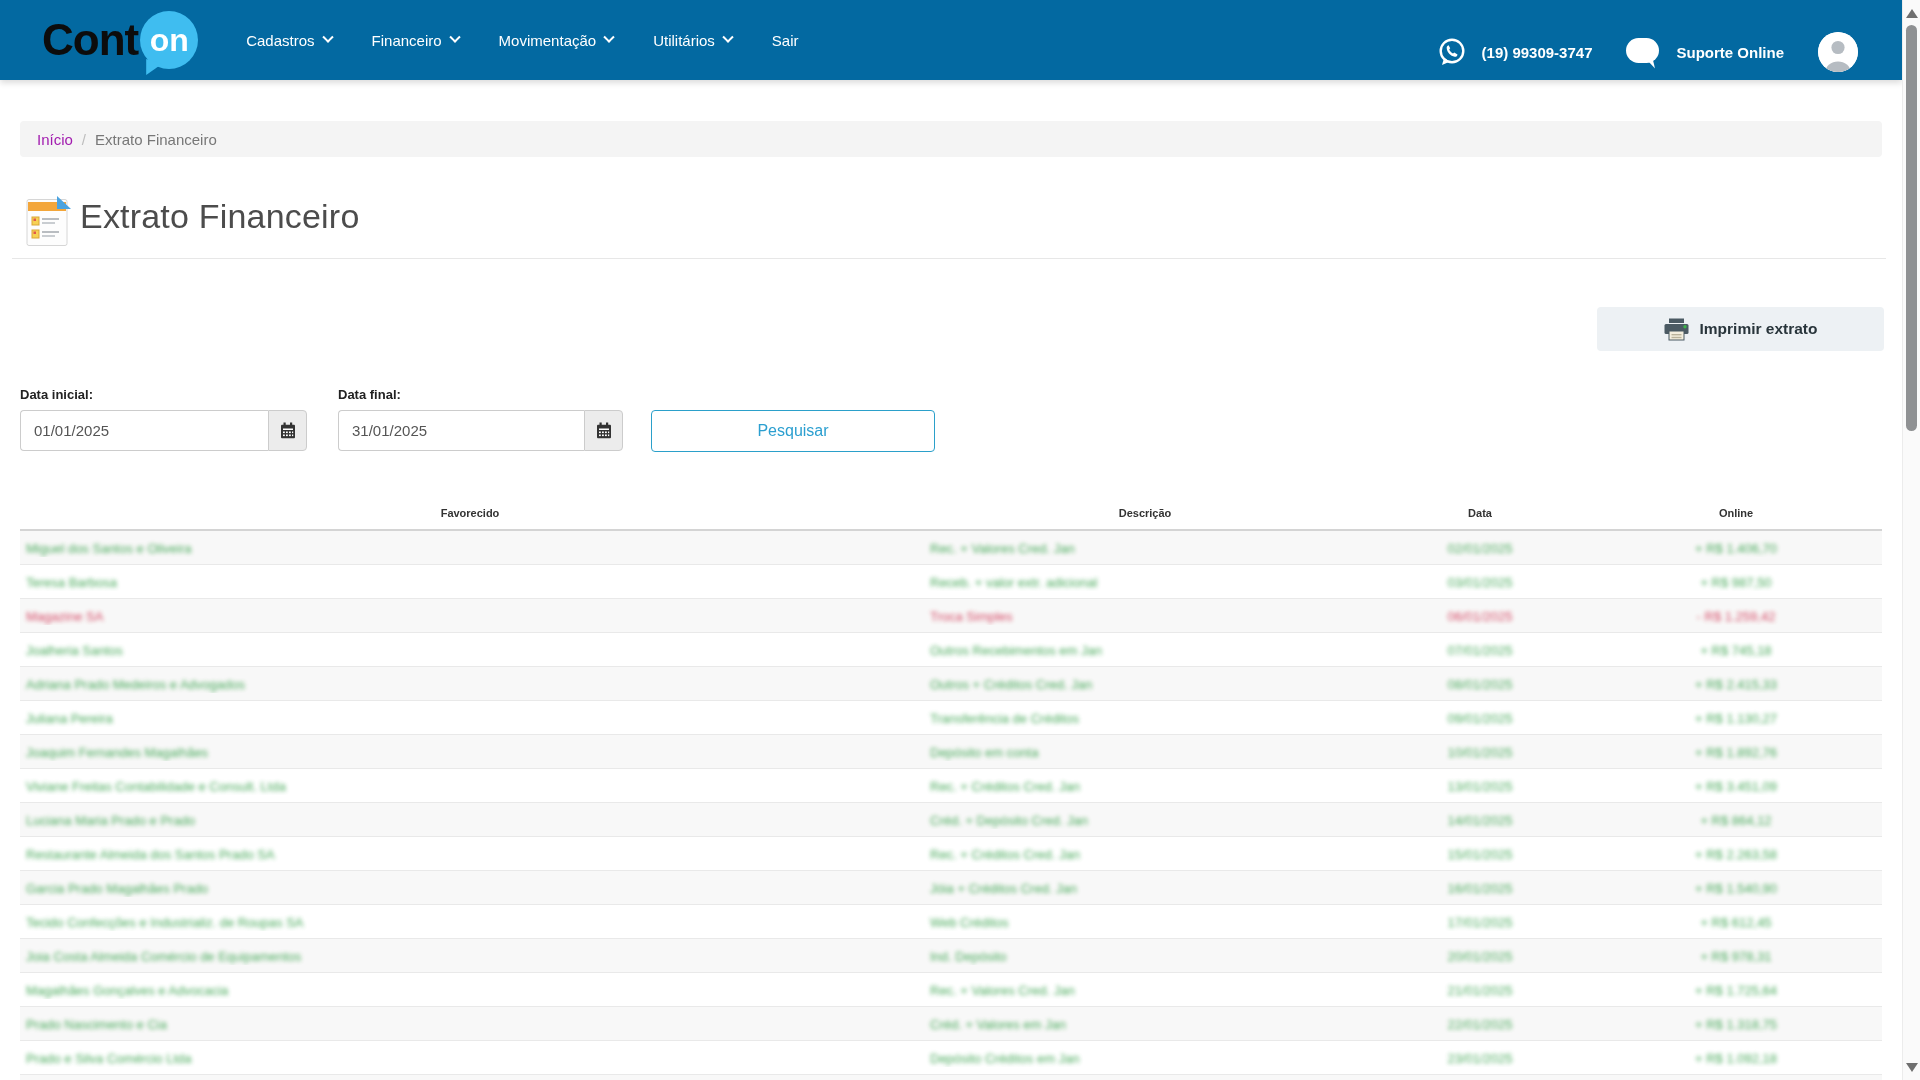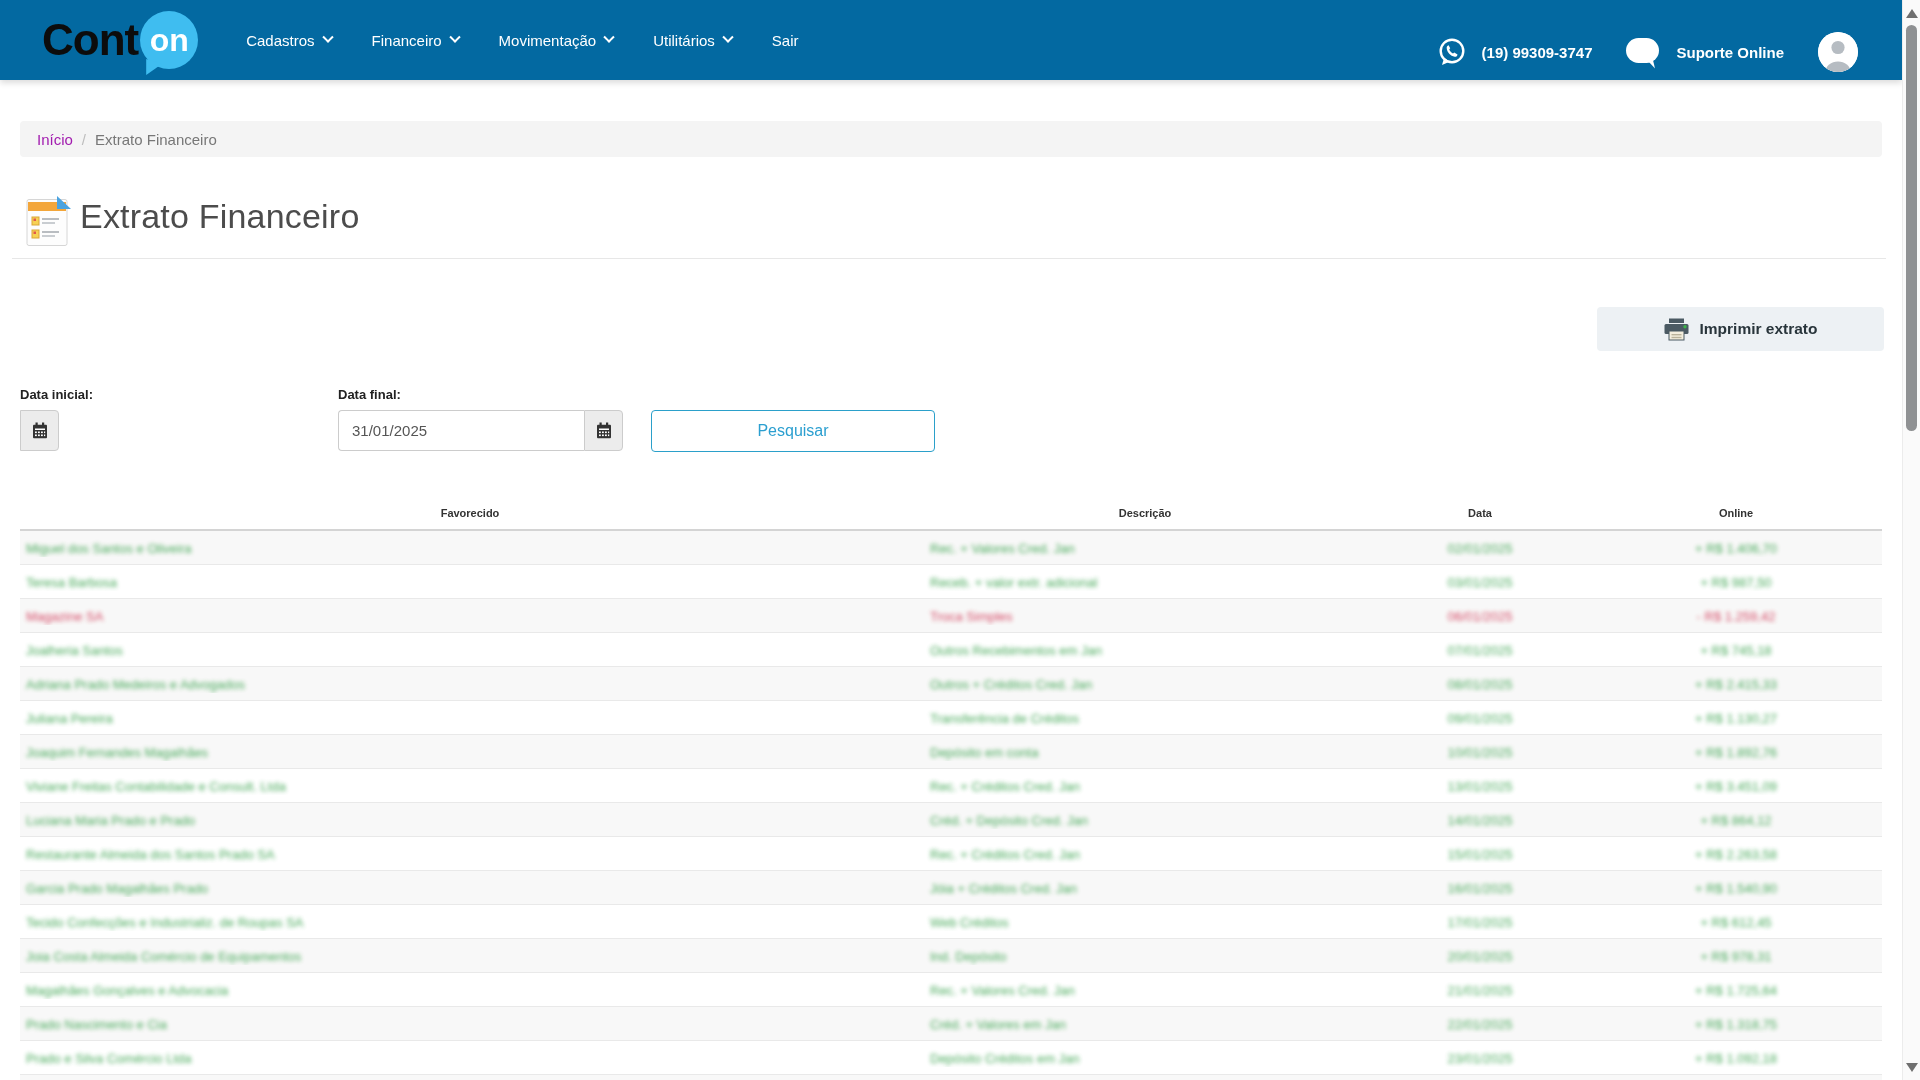--- a/index.html
+++ b/index.html
@@ -232,20 +232,21 @@
     <rect x="8.5" y="16" width="10" height="1.4" fill="#b9b29a"></rect>
     <rect x="8.5" y="18.8" width="10" height="1.4" fill="#b9b29a"></rect>
   </svg>
   <span>Imprimir extrato</span>
 </button>
 
 <label class="field-label lbl-start">Data inicial:</label>
 <label class="field-label lbl-end">Data final:</label>
 
 <div class="input-group ig-start">
+  <input type="text" value="01/01/2025" style="">
   <span class="ig-addon">
     <svg width="16" height="17" viewBox="0 0 16 17">
       <rect x="3.5" y="0.5" width="2.2" height="3.5" fill="#333"></rect>
       <rect x="10" y="0.5" width="2.2" height="3.5" fill="#333"></rect>
       <rect x="1" y="2.8" width="14" height="13.5" rx="1" fill="#333"></rect>
       <rect x="3" y="6.5" width="10" height="1.5" fill="#fff"></rect>
       <g fill="#fff">
         <rect x="3" y="9.5" width="1.8" height="1.6"></rect>
           <rect x="6" y="9.5" width="1.8" height="1.6"></rect>
           <rect x="9" y="9.5" width="1.8" height="1.6"></rect>

